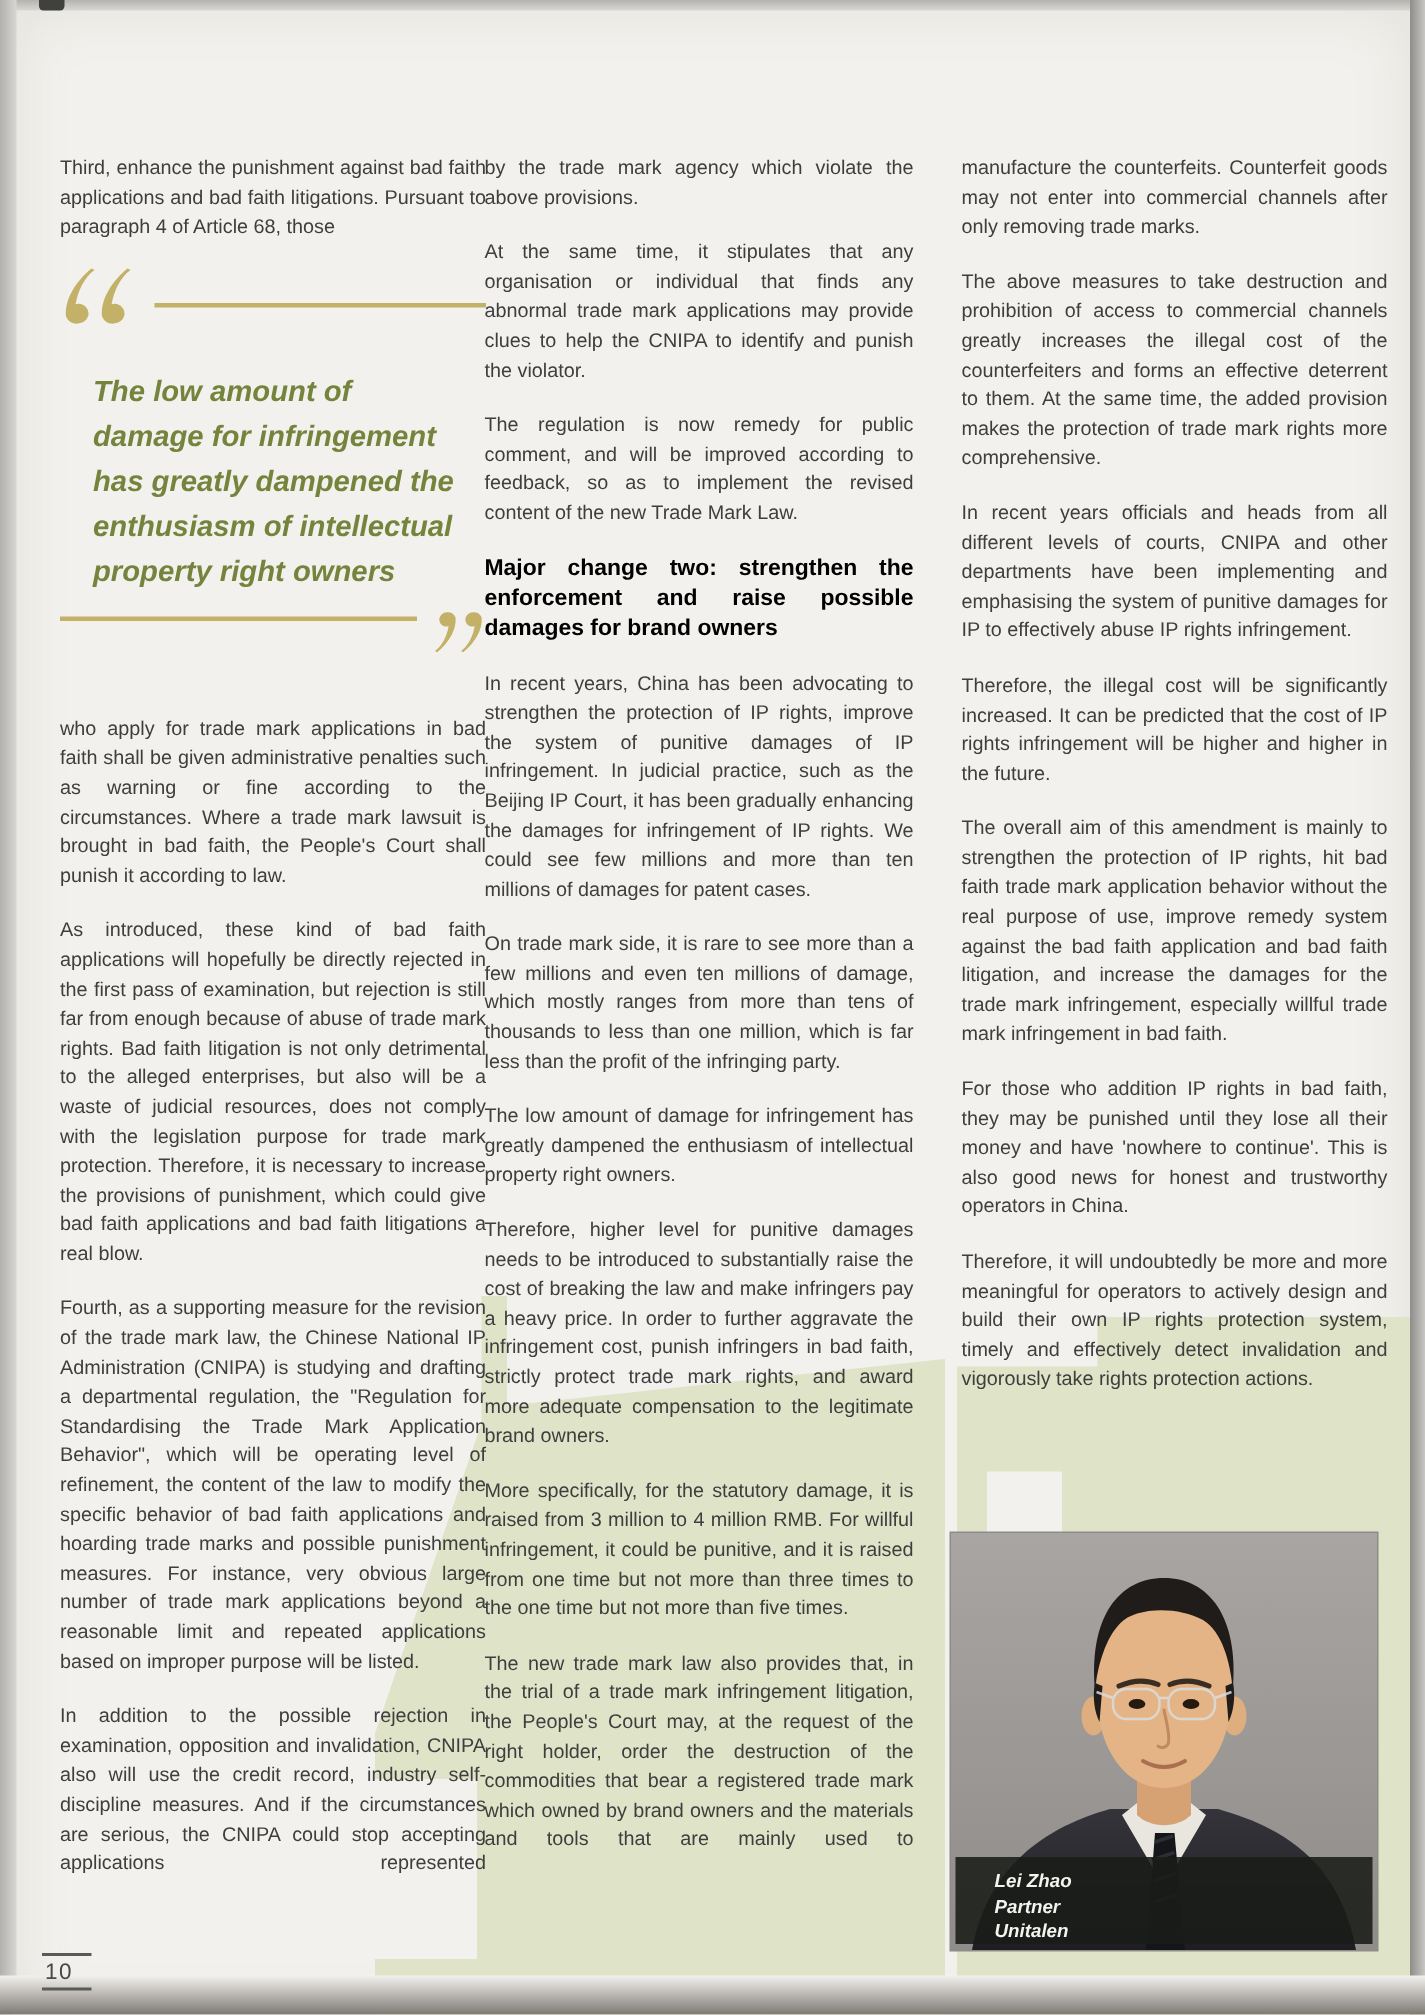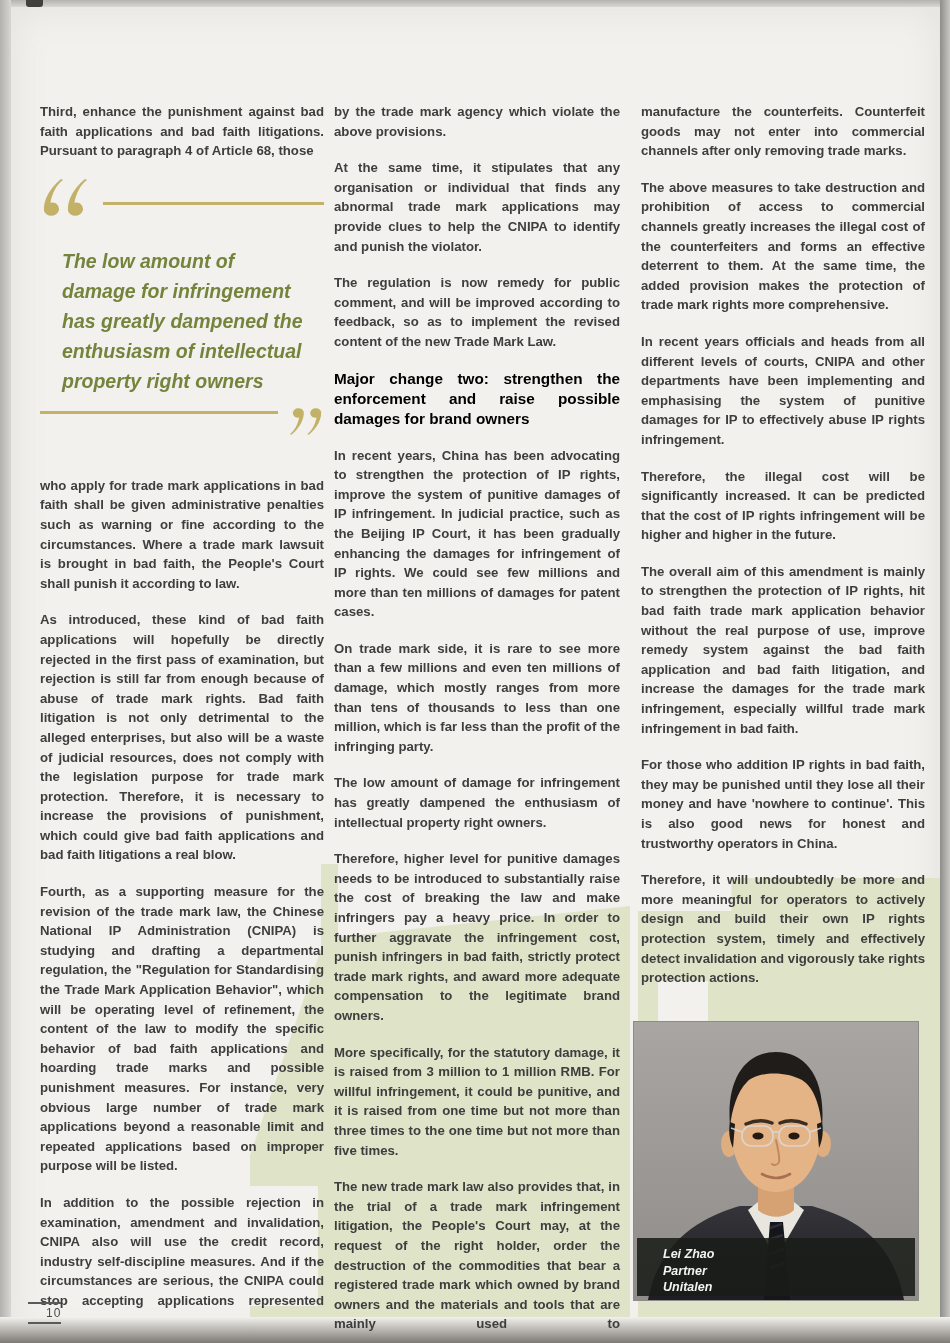--- a/index.html
+++ b/index.html
@@ -27,23 +27,23 @@
   .wm-right{left:628px;top:872px;width:312px;height:471px;clip-path:polygon(0 7%,30% 7%,30% 0,100% 0,100% 100%,0 100%);}
   .wm-wedge{left:240px;top:940px;width:72px;height:403px;clip-path:polygon(100% 0,100% 100%,0 100%,0 52%);}
   .notch{position:absolute;background:#f2f1ed;}
   .notch-a{left:648px;top:975px;width:50px;height:112px;}
   .notch-b{left:40px;top:1180px;width:268px;height:120px;}
 
   
   .col{position:absolute;top:102px;width:284px;color:#3e3e3e;
        font-size:13.2px;line-height:19.6px;z-index:2;}
   #col-left{left:40px;}
-  #col-mid{left:334px;width:286px;}
+  #col-mid{left:323px;width:286px;}
   #col-right{left:641px;}
-  .col p{margin:0 0 17px;text-align:justify;hyphens:auto;font-weight:bold;}
+  .col p{margin:0 0 17px;text-align:justify;hyphens:auto;}
   .col p.stretch{text-align-last:justify;}
   .subhead{
     margin:4px 0 16px;color:#000000;font-weight:bold;
     font-size:15.3px;line-height:20px;text-align:left;
   }
 
   
   .pq{margin:8px 0 26px;}
   .pq-row{display:flex;align-items:flex-start;}
   .pq-line{flex:1;height:3.5px;background:#c3b168;}
@@ -64,21 +64,21 @@
   .caption{
     position:absolute;left:3px;right:3px;bottom:4px;height:58px;
     background:rgba(25,28,24,.88);color:#f3f3ef;
     font-size:12.5px;line-height:16.5px;font-weight:bold;font-style:italic;
     padding:8px 0 0 26px;box-sizing:border-box;
   }
 
   
   .pageno{position:absolute;left:28px;top:1302px;z-index:2;color:#4a4a4a;}
   .pageno .rule{width:33px;height:2px;background:#5a5a58;}
-  .pageno .num{font-size:12px;letter-spacing:1px;padding:2px 0 2px 2px;margin-left:16px;}
+  .pageno .num{font-size:15px;letter-spacing:1px;padding:2px 0 2px 2px;}
 </style>
 </head>
 <body>
 
 <div class="page">
 
   <div class="wm wm-strip"></div>
   <div class="wm wm-mid"></div>
   <div class="wm wm-right"></div>
   <div class="wm wm-wedge"></div>
@@ -109,33 +109,33 @@
           <path d="M21 1C10 10 3 22 4 33a8 8 0 0 0 15-1c.4-4-2.6-7.5-6.6-7.5l-2 .3C12 16 16 7 23 2z"></path>
           <path d="M45 1C34 10 27 22 28 33a8 8 0 0 0 15-1c.4-4-2.6-7.5-6.6-7.5l-2 .3C36 16 40 7 47 2z"></path>
         </g>
       </svg>
     </div>
   </div>
 
   <p>who apply for trade mark applications in bad faith shall be given administrative penalties such as warning or fine according to the circumstances. Where a trade mark lawsuit is brought in bad faith, the People's Court shall punish it according to law.</p>
   <p>As introduced, these kind of bad faith applications will hopefully be directly rejected in the first pass of examination, but rejection is still far from enough because of abuse of trade mark rights. Bad faith litigation is not only detrimental to the alleged enterprises, but also will be a waste of judicial resources, does not comply with the legislation purpose for trade mark protection. Therefore, it is necessary to increase the provisions of punishment, which could give bad faith applications and bad faith litigations a real blow.</p>
   <p>Fourth, as a supporting measure for the revision of the trade mark law, the Chinese National IP Administration (CNIPA) is studying and drafting a departmental regulation, the "Regulation for Standardising the Trade Mark Application Behavior", which will be operating level of refinement, the content of the law to modify the specific behavior of bad faith applications and hoarding trade marks and possible punishment measures. For instance, very obvious large number of trade mark applications beyond a reasonable limit and repeated applications based on improper purpose will be listed.</p>
-  <p class="stretch">In addition to the possible rejection in examination, amendment and invalidation, CNIPA also will use the credit record, industry self-discipline measures. And if the circumstances are serious, the CNIPA could stop accepting applications represented</p>
+  <p class="stretch">In addition to the possible rejection in examination, opposition and invalidation, CNIPA also will use the credit record, industry self-discipline measures. And if the circumstances are serious, the CNIPA could stop accepting applications represented</p>
 </div>
 
 <div class="col" id="col-mid">
   <p>by the trade mark agency which violate the above provisions.</p>
   <p>At the same time, it stipulates that any organisation or individual that finds any abnormal trade mark applications may provide clues to help the CNIPA to identify and punish the violator.</p>
   <p>The regulation is now remedy for public comment, and will be improved according to feedback, so as to implement the revised content of the new Trade Mark Law.</p>
   <p class="subhead">Major change two: strengthen the enforcement and raise possible damages for brand owners</p>
   <p>In recent years, China has been advocating to strengthen the protection of IP rights, improve the system of punitive damages of IP infringement. In judicial practice, such as the Beijing IP Court, it has been gradually enhancing the damages for infringement of IP rights. We could see few millions and more than ten millions of damages for patent cases.</p>
   <p>On trade mark side, it is rare to see more than a few millions and even ten millions of damage, which mostly ranges from more than tens of thousands to less than one million, which is far less than the profit of the infringing party.</p>
   <p>The low amount of damage for infringement has greatly dampened the enthusiasm of intellectual property right owners.</p>
   <p>Therefore, higher level for punitive damages needs to be introduced to substantially raise the cost of breaking the law and make infringers pay a heavy price. In order to further aggravate the infringement cost, punish infringers in bad faith, strictly protect trade mark rights, and award more adequate compensation to the legitimate brand owners.</p>
-  <p>More specifically, for the statutory damage, it is raised from 3 million to 1 million RMB. For willful infringement, it could be punitive, and it is raised from one time but not more than three times to the one time but not more than five times.</p>
+  <p>More specifically, for the statutory damage, it is raised from 3 million to 4 million RMB. For willful infringement, it could be punitive, and it is raised from one time but not more than three times to the one time but not more than five times.</p>
   <p class="stretch">The new trade mark law also provides that, in the trial of a trade mark infringement litigation, the People's Court may, at the request of the right holder, order the destruction of the commodities that bear a registered trade mark which owned by brand owners and the materials and tools that are mainly used to</p>
 </div>
 
 <div class="col" id="col-right">
   <p>manufacture the counterfeits. Counterfeit goods may not enter into commercial channels after only removing trade marks.</p>
   <p>The above measures to take destruction and prohibition of access to commercial channels greatly increases the illegal cost of the counterfeiters and forms an effective deterrent to them. At the same time, the added provision makes the protection of trade mark rights more comprehensive.</p>
   <p>In recent years officials and heads from all different levels of courts, CNIPA and other departments have been implementing and emphasising the system of punitive damages for IP to effectively abuse IP rights infringement.</p>
   <p>Therefore, the illegal cost will be significantly increased. It can be predicted that the cost of IP rights infringement will be higher and higher in the future.</p>
   <p>The overall aim of this amendment is mainly to strengthen the protection of IP rights, hit bad faith trade mark application behavior without the real purpose of use, improve remedy system against the bad faith application and bad faith litigation, and increase the damages for the trade mark infringement, especially willful trade mark infringement in bad faith.</p>
   <p>For those who addition IP rights in bad faith, they may be punished until they lose all their money and have 'nowhere to continue'. This is also good news for honest and trustworthy operators in China.</p>

